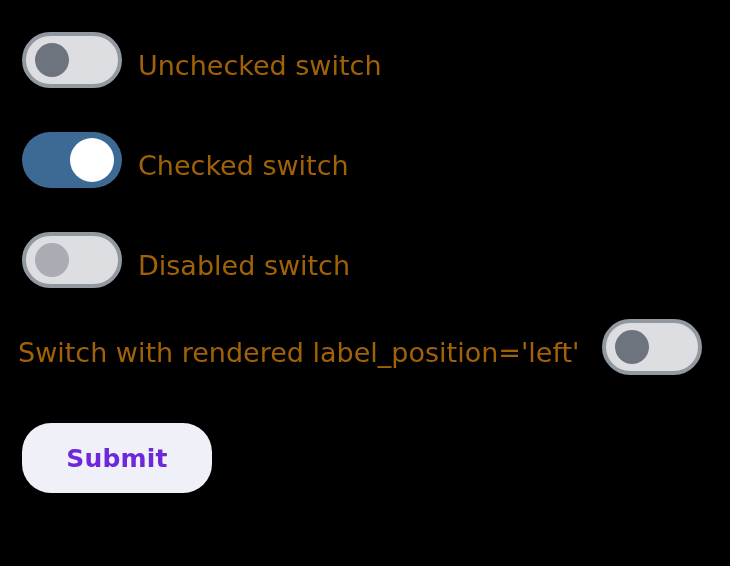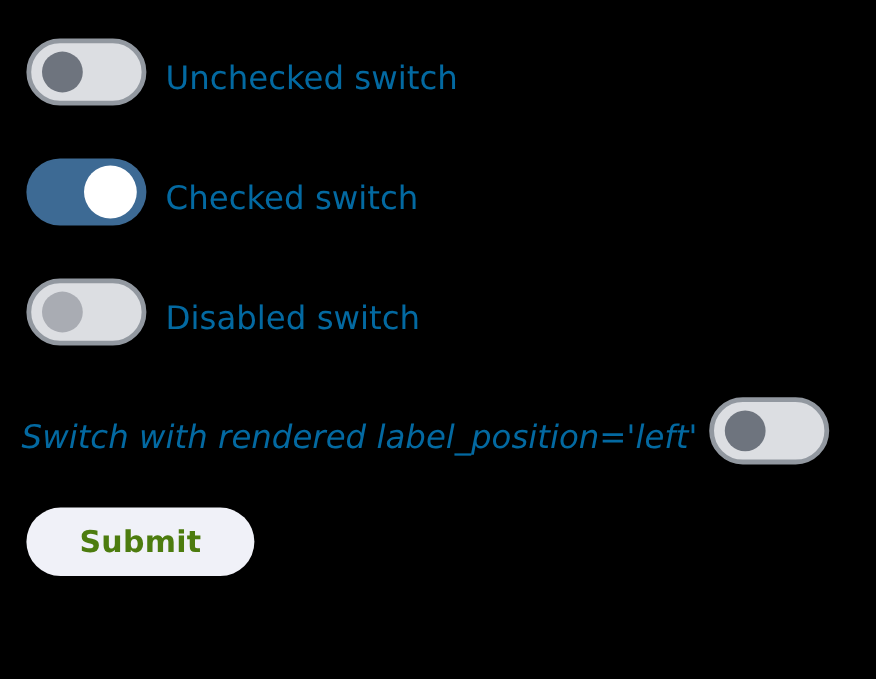--- a/index.html
+++ b/index.html
@@ -32,25 +32,24 @@
     height: 56px;
   }
 
   .switch-row.row-1 { top: 32px; }
   .switch-row.row-2 { top: 132px; }
   .switch-row.row-3 { top: 232px; justify-content: center; }
 
   
   .switch-row.row-4 {
     left: 18px;
-    top: 330px;
+    top: 318px;
     width: 684px;
     height: 58px;
-    justify-content: flex-start;
-    font-style: italic;
+    justify-content: space-between;
   }
 
   
   .switch {
     position: relative;
     width: 100px;
     height: 56px;
     border-radius: 28px;
     box-sizing: border-box;
     flex: 0 0 auto;
@@ -97,41 +96,41 @@
     width: 44px;
     height: 44px;
     background: #ffffff;
   }
 
   
   .switch-label {
     margin-left: 16px;
     font-size: 27px;
     line-height: 1;
-    color: #0369a1;
+    color: #a16207;
     white-space: nowrap;
     margin-top: 11px;
   }
 
   .switch-label.left-label {
     margin-left: 0;
     margin-right: 10px;
   }
 
   
   .submit-button {
     position: absolute;
     left: 22px;
     top: 423px;
     width: 190px;
-    height: 57px;
+    height: 70px;
     border: none;
     border-radius: 29px;
     background: #f0f1f8;
-    color: #4d7c0f;
+    color: #6d28d9;
     font-family: "DejaVu Sans", "Liberation Sans", sans-serif;
     font-size: 25px;
     font-weight: bold;
     letter-spacing: 0.2px;
     padding: 0;
     cursor: pointer;
   }
 </style>
 </head>
 <body>

